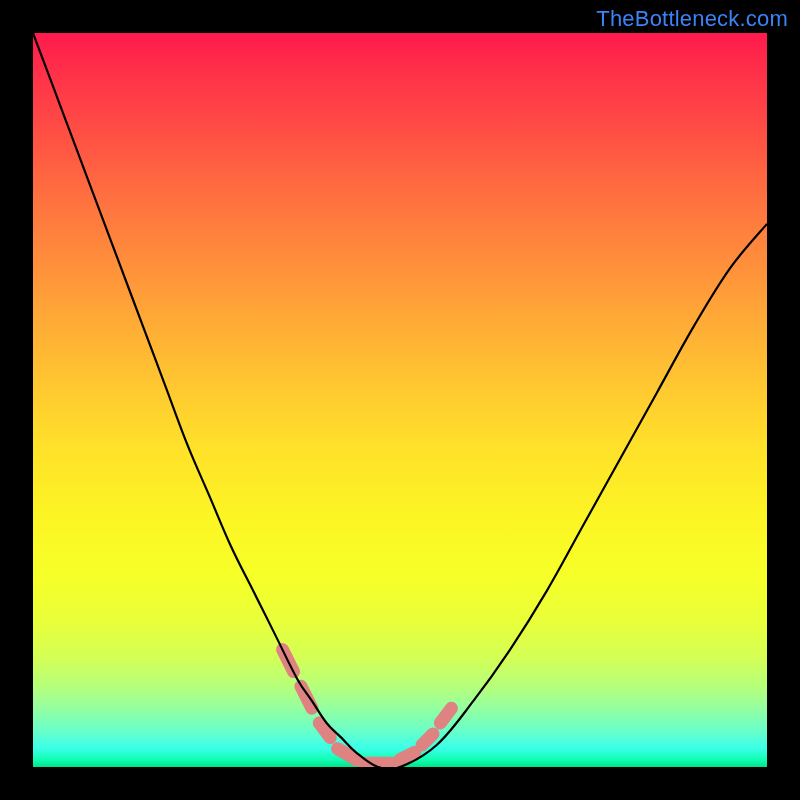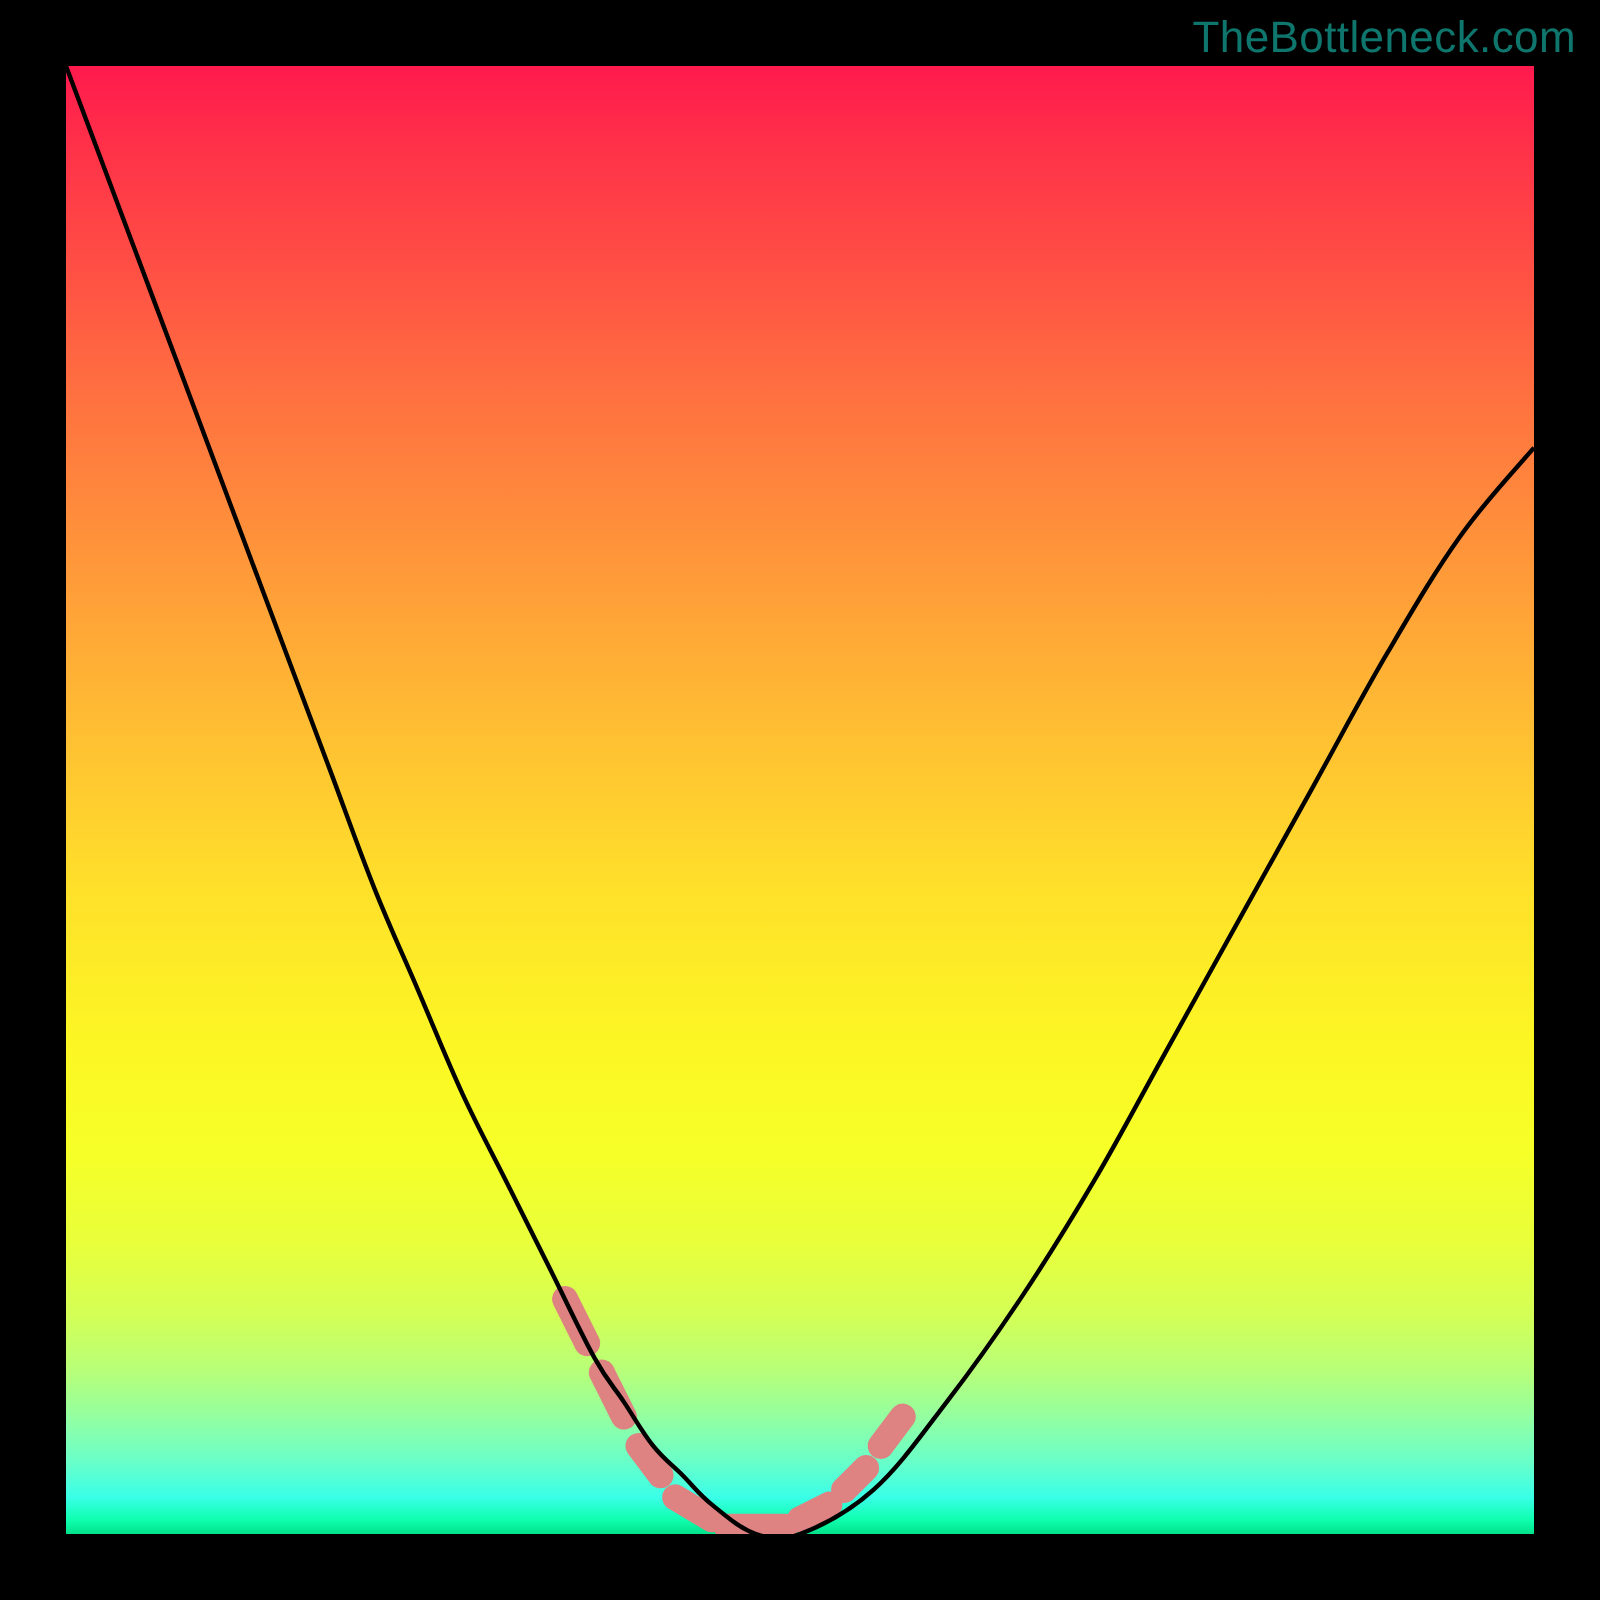--- a/index.html
+++ b/index.html
@@ -34,21 +34,21 @@
       #94ffa0 92%,
       #6affc8 95%,
       #3affe8 97.5%,
       #10ffb0 99%,
       #00e28a 100%);
   }
   .watermark {
     position: absolute;
     top: 6px;
     right: 12px;
-    color: #0f766e;
+    color: #3b82f6;
     font-size: 22px;
     font-weight: 400;
     letter-spacing: 0.2px;
     z-index: 5;
   }
   svg.curves {
     position: absolute;
     left: 0;
     top: 0;
     width: 734px;

